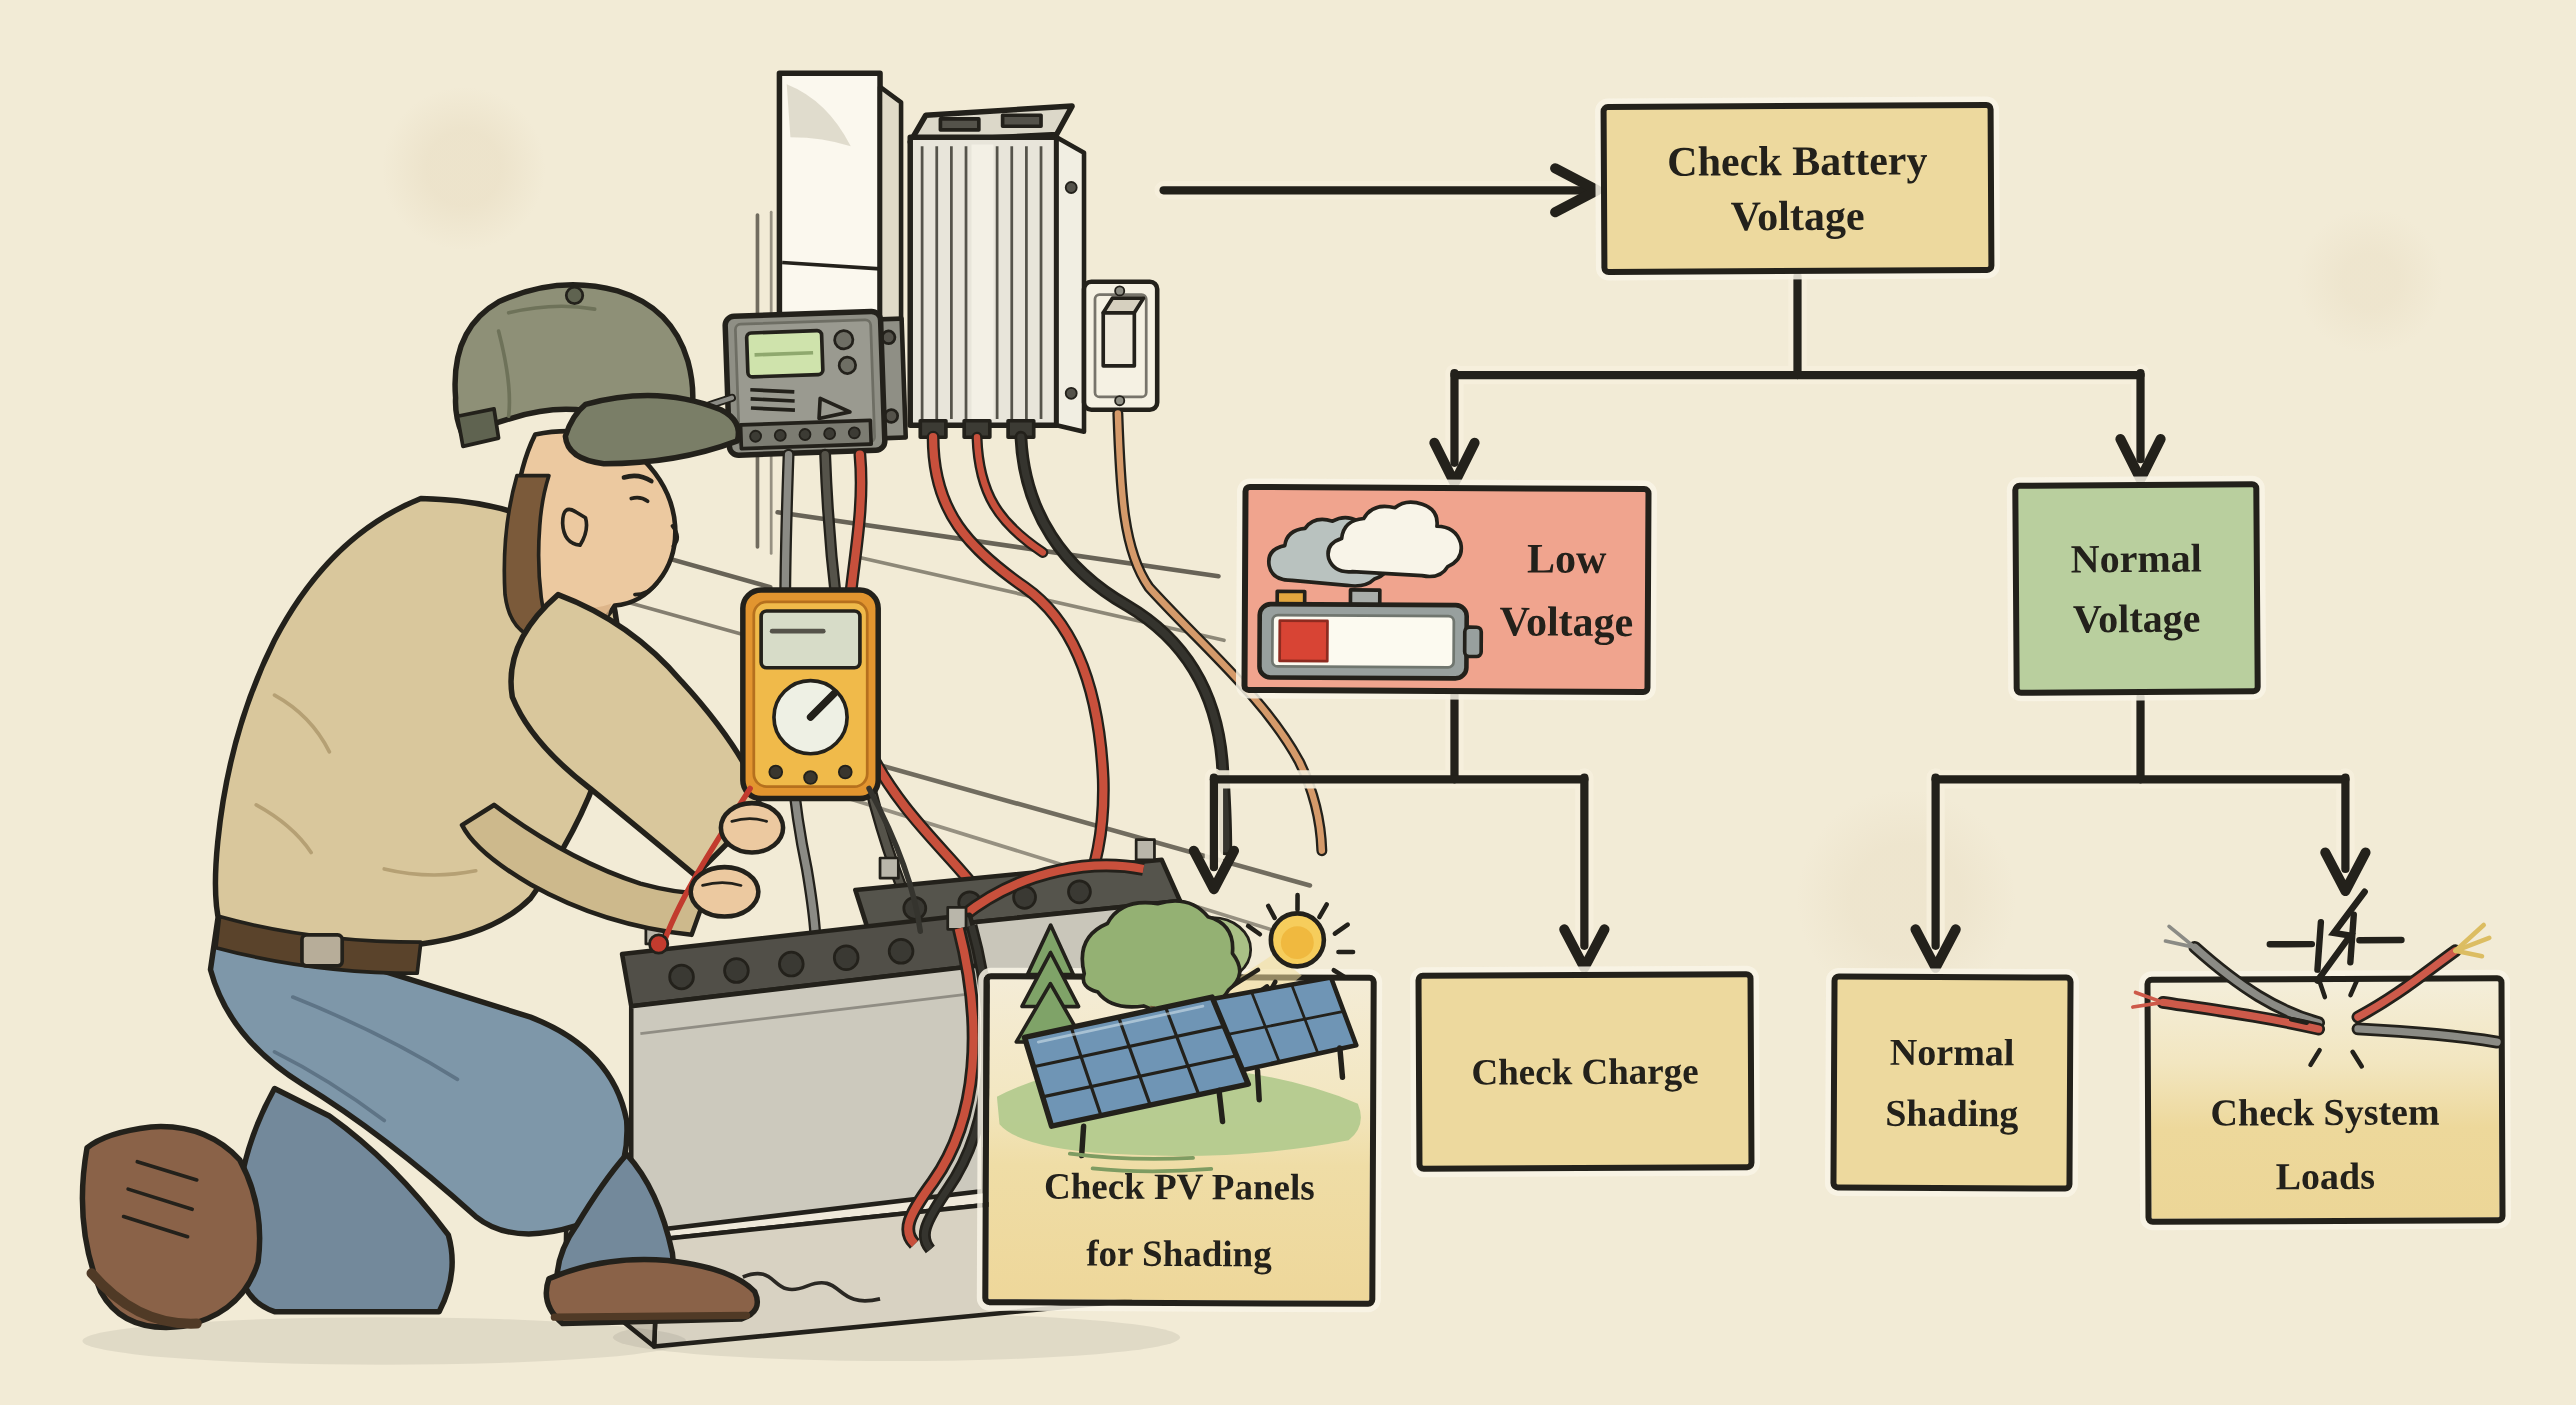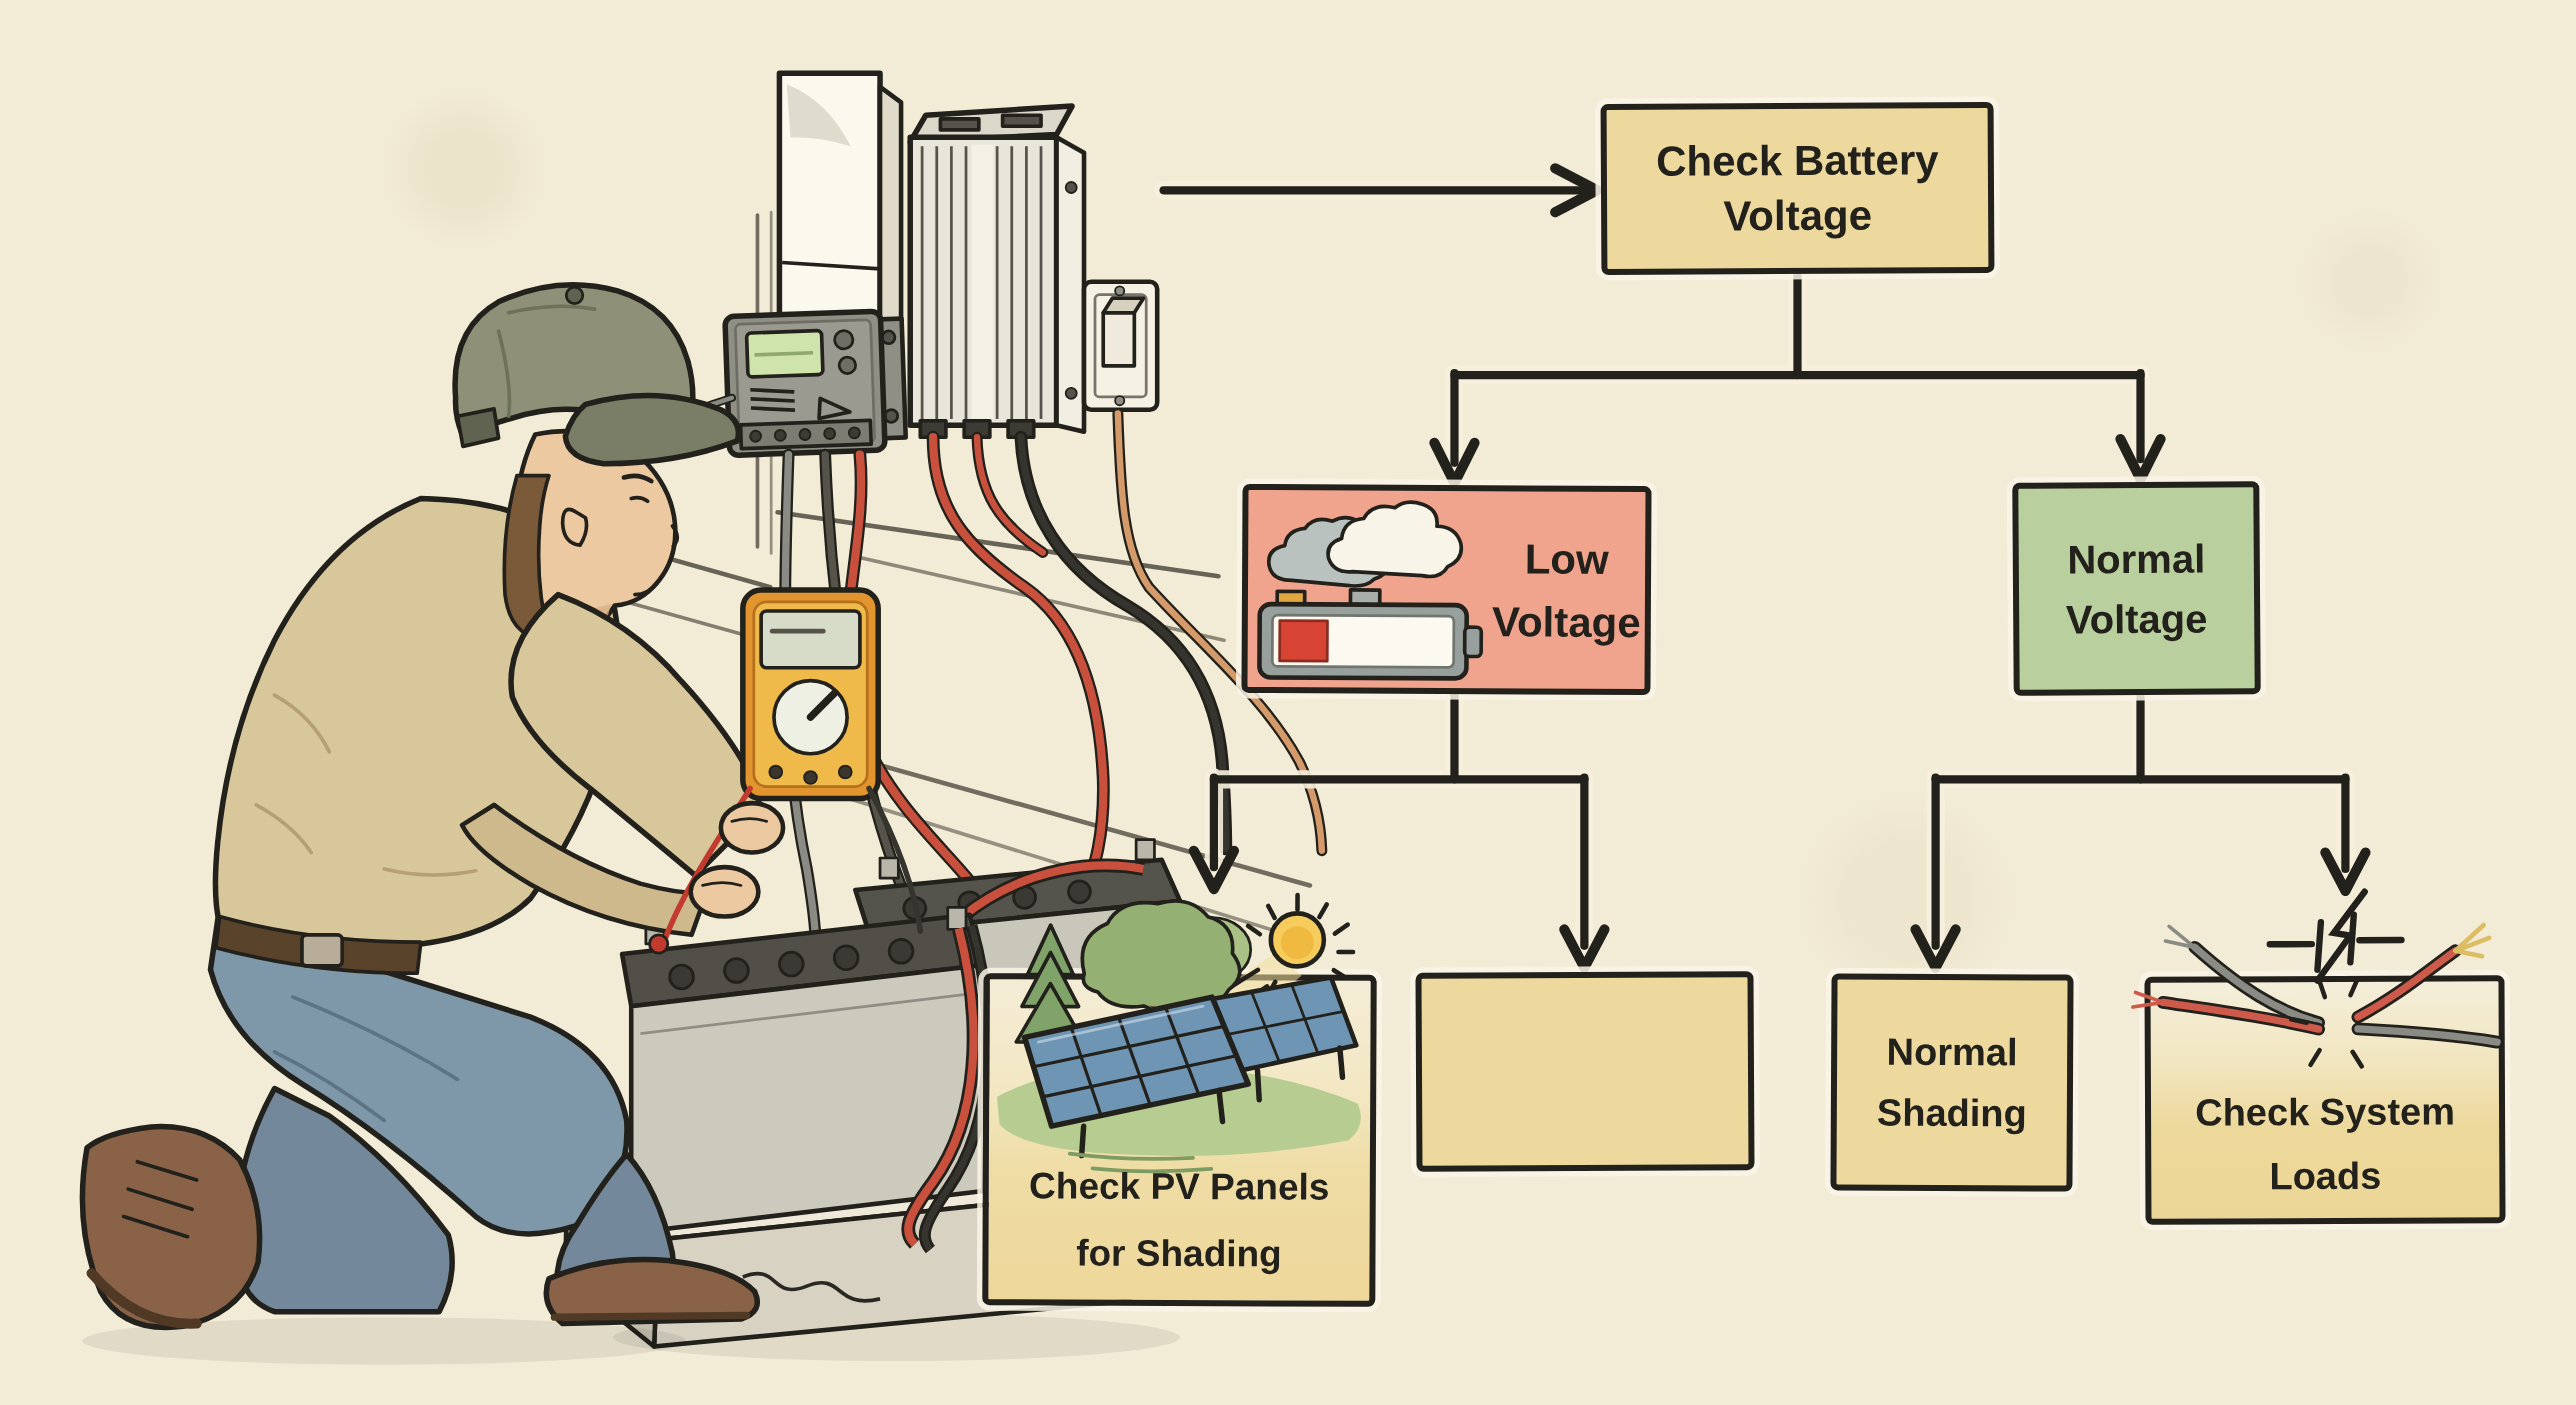--- a/index.html
+++ b/index.html
@@ -4,21 +4,21 @@
 <style>
   html,body{margin:0;padding:0;background:#d8d0bc;}
   #canvas{
     position:relative;width:2576px;height:1405px;overflow:hidden;
     background:
       radial-gradient(circle at 18% 12%, rgba(190,160,110,.10) 0 37px, transparent 82px),
       radial-gradient(circle at 74% 64%, rgba(190,160,110,.08) 0 55px, transparent 110px),
       radial-gradient(circle at 40% 86%, rgba(190,160,110,.07) 0 46px, transparent 101px),
       radial-gradient(circle at 92% 20%, rgba(190,160,110,.08) 0 27.4px, transparent 73px),
       #f2ebd6;
-    font-family:Liberation Sans, sans-serif;color:#23211b;
+    font-family:Liberation Serif, serif;color:#23211b;
   }
   svg{display:block}
   #scene{position:absolute;left:0;top:0;z-index:1}
   .node{
     position:absolute;z-index:3;box-sizing:border-box;
     border:6.4px solid #23211b;border-radius:7.3px;
     box-shadow:0 0 0 5.5px rgba(249,244,230,.85);
     display:flex;align-items:center;justify-content:center;
     text-align:center;font-weight:bold;color:#23211b;
   }
@@ -377,20 +377,21 @@
     </g>
   </svg>
   <div class="bottom-label lines">
     <span>Check PV Panels</span>
     <span>for Shading</span>
   </div>
 </div>
 
 <div class="node n-yellow" id="node-check-charge">
   <div class="lines">
+    <span>Check Charge</span>
   </div>
 </div>
 
 <div class="node n-yellow" id="node-check-inverter">
   <div class="lines">
     <span>Normal</span>
     <span>Shading</span>
   </div>
 </div>
 

